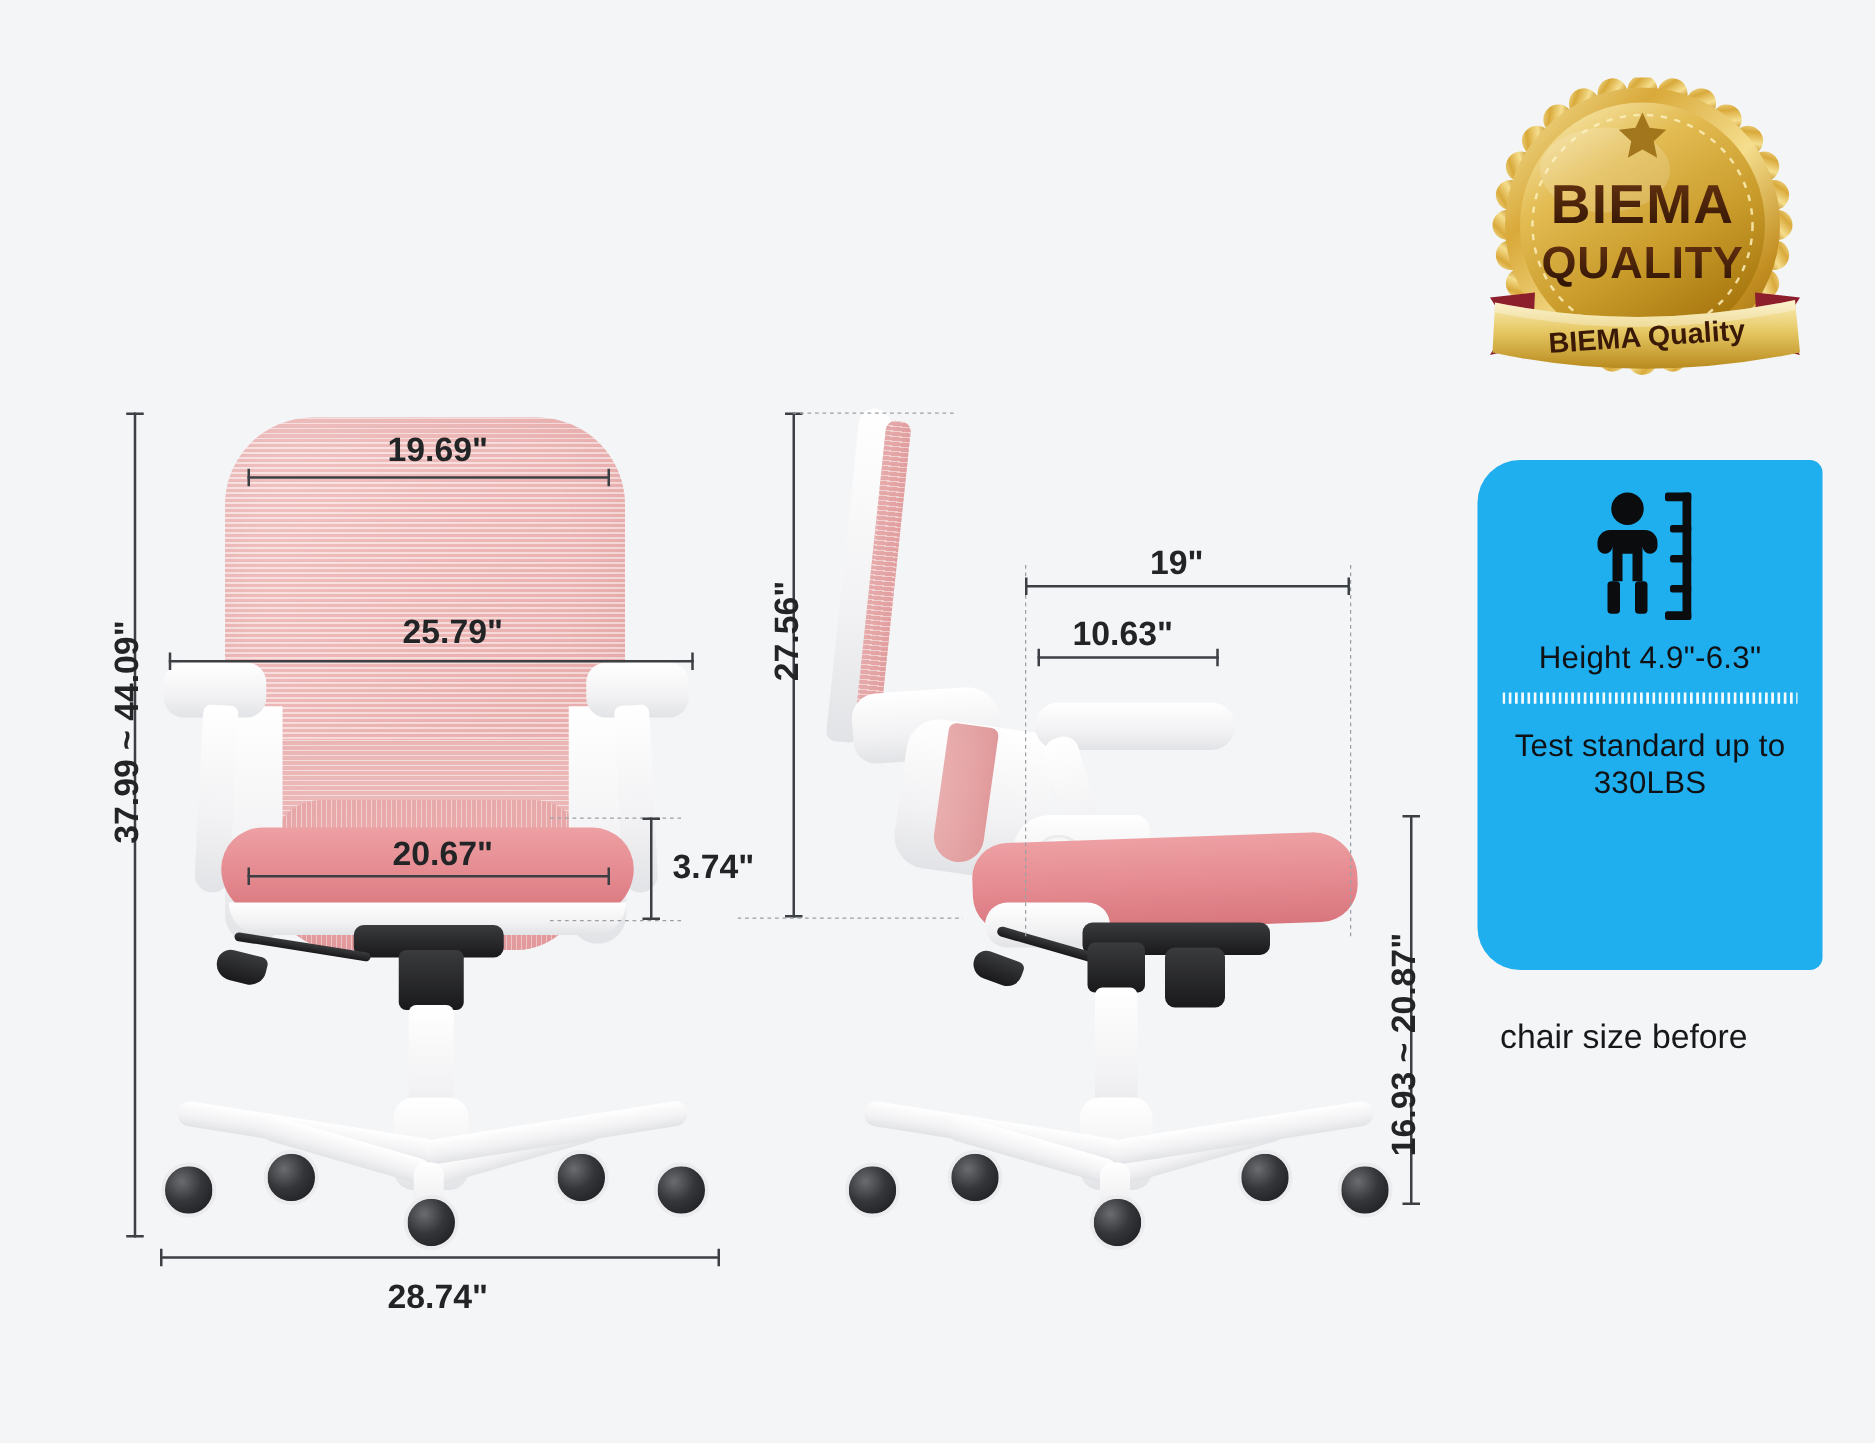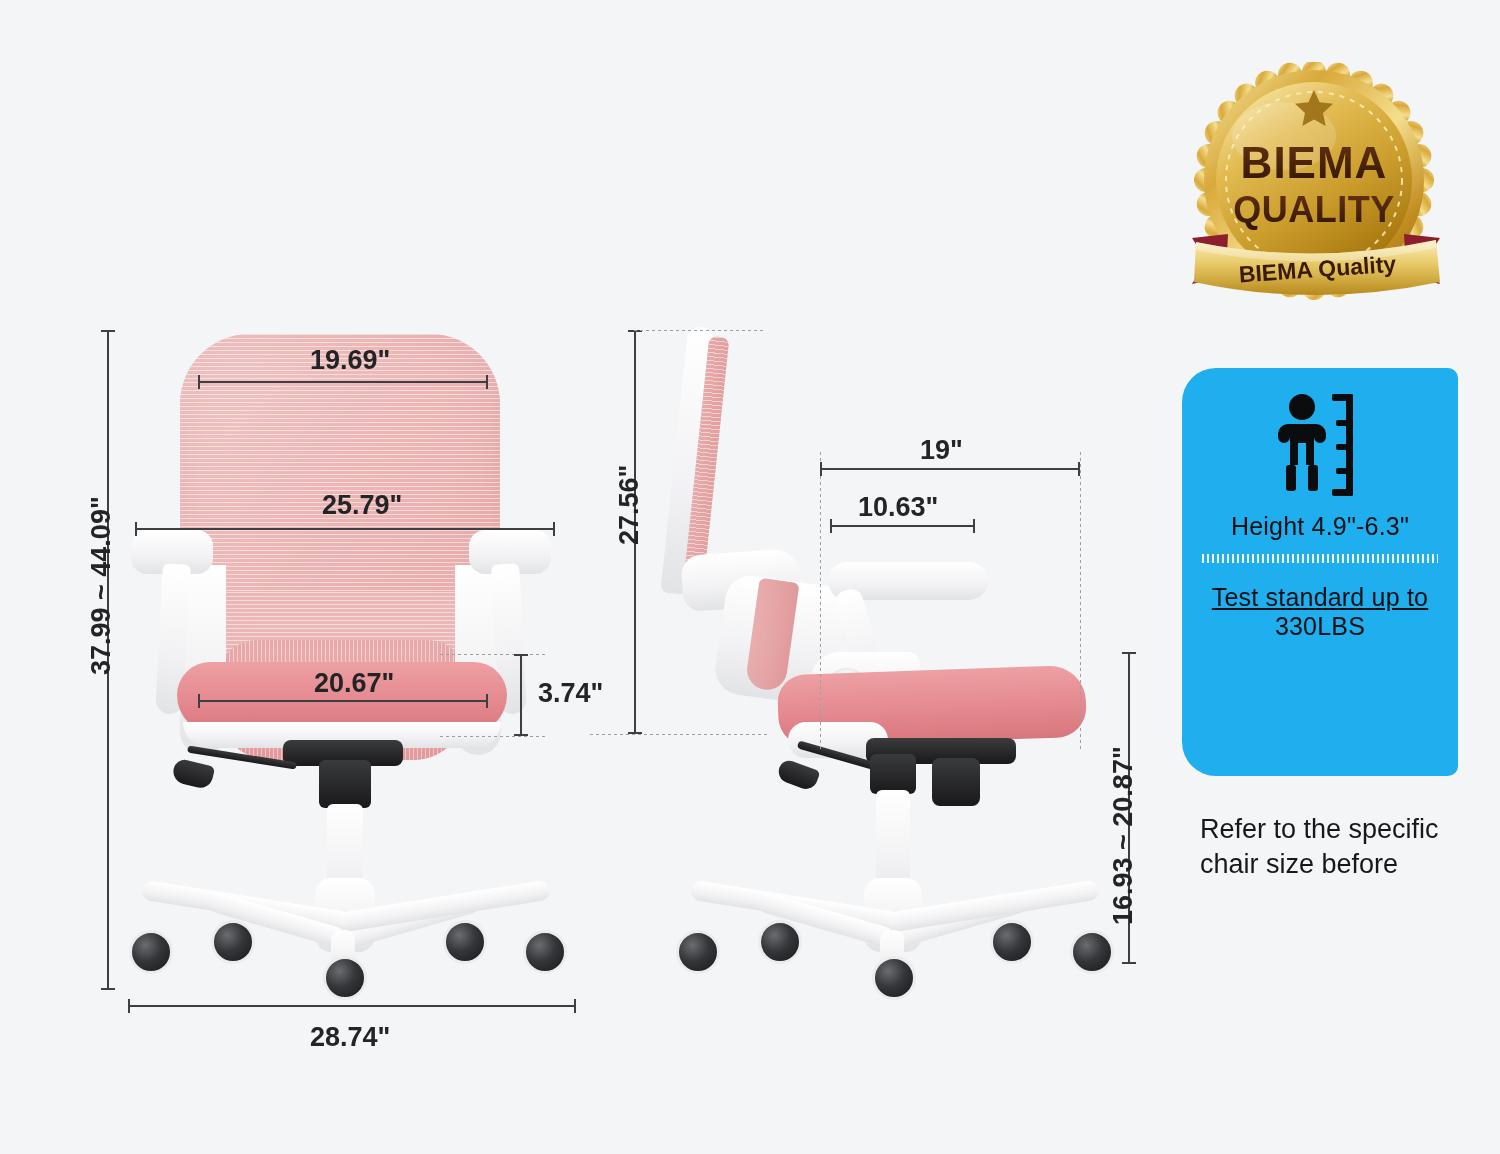--- a/index.html
+++ b/index.html
@@ -421,22 +421,21 @@
           <rect x="78" y="99" width="21" height="7" rx="2"></rect>
         </g>
       </svg>
     </div>
 
     <div class="panel-label" style="margin-top:12px;">Height 4.9"-6.3"</div>
 
     <div class="dash-divider"></div>
 
 
-    <div class="panel-label" style="margin-top:10px;text-decoration:underline;">Test standard up to</div>
+    <div class="panel-label" style="margin-top:10px;">Test standard up to</div>
     <div class="panel-label">330LBS</div>
   </div>
 
   <div class="note">
-    <div>Refer to the specific</div>
     <div>chair size before</div>
   </div>
 
 </div>
 
 </body></html>

